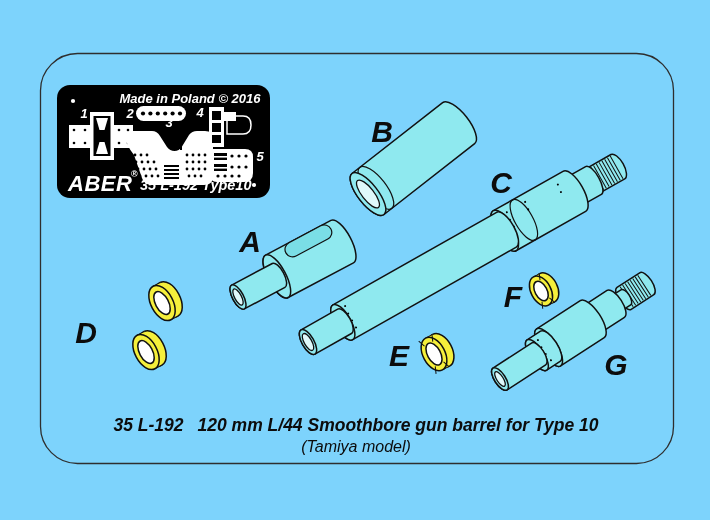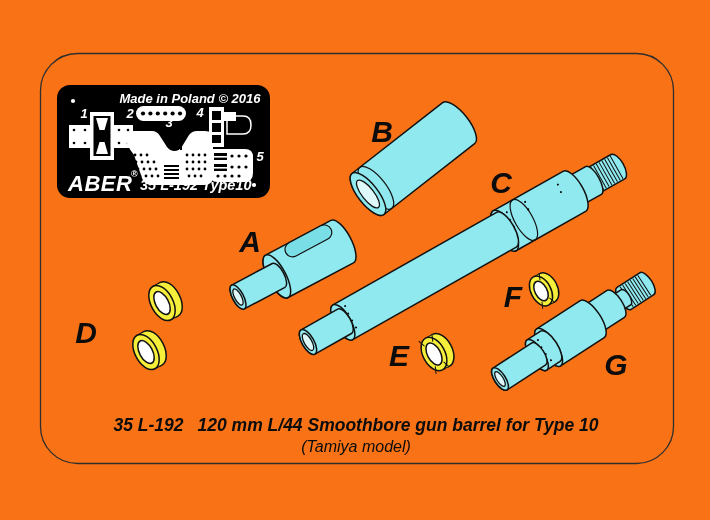--- a/index.html
+++ b/index.html
@@ -1,16 +1,16 @@
 <!DOCTYPE html>
 <html style="--part_cyan: #8FE9EF; --part_cyan_light: #DFF9FB; --part_cyan_shade: #7ADEE6; --ring_yellow: #F5EF3B; --outline: #111111; --fret_bg: #000000; --fret_fg: #FFFFFF;"><head>
 <meta charset="utf-8">
 <style>
   html,body{margin:0;padding:0;background:#ffffff;}
-  #page{position:relative;width:710px;height:520px;background:#f97316;overflow:hidden;
+  #page{position:relative;width:710px;height:520px;background:#7dd3fc;overflow:hidden;
         font-family:"Liberation Sans",sans-serif;}
   svg{display:block;}
   
   .cyan   {fill:var(--part_cyan);stroke:var(--outline);stroke-width:1.5;stroke-linejoin:round;}
   .cyanshade{fill:var(--part_cyan_shade);stroke:var(--outline);stroke-width:1.2;stroke-linejoin:round;}
   .rimline{fill:none;stroke:var(--outline);stroke-width:1.2;}
   .bore   {fill:var(--part_cyan_light);stroke:var(--outline);stroke-width:1.3;}
   .yellow {fill:var(--ring_yellow);stroke:var(--outline);stroke-width:1.5;stroke-linejoin:round;}
   .yellownl{fill:var(--ring_yellow);stroke:none;}
   .hole   {fill:#ffffff;stroke:var(--outline);stroke-width:1.5;}

